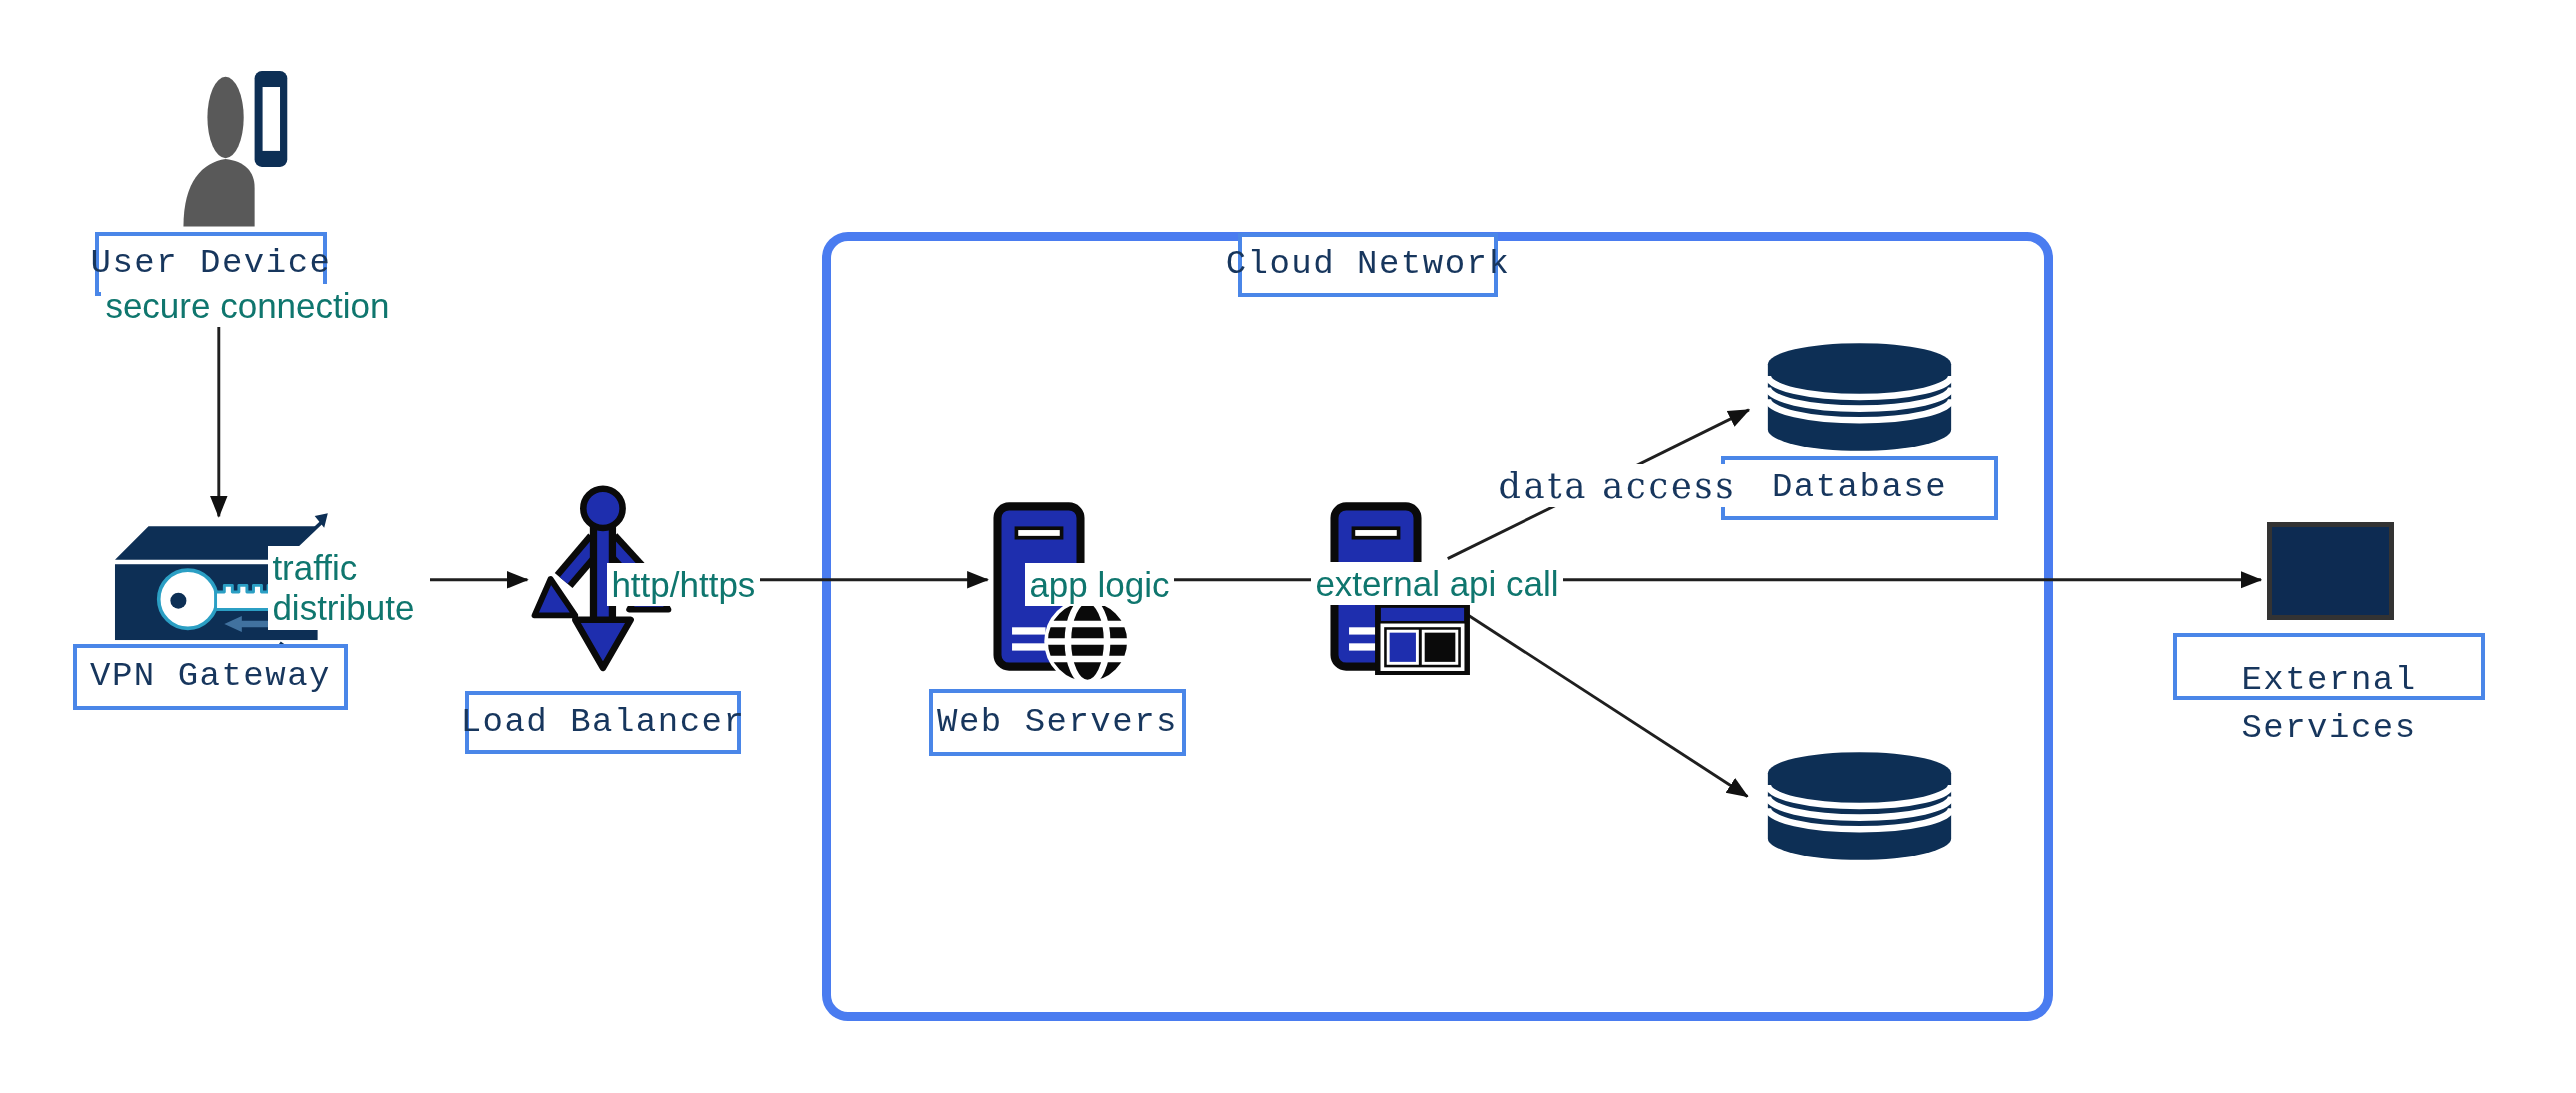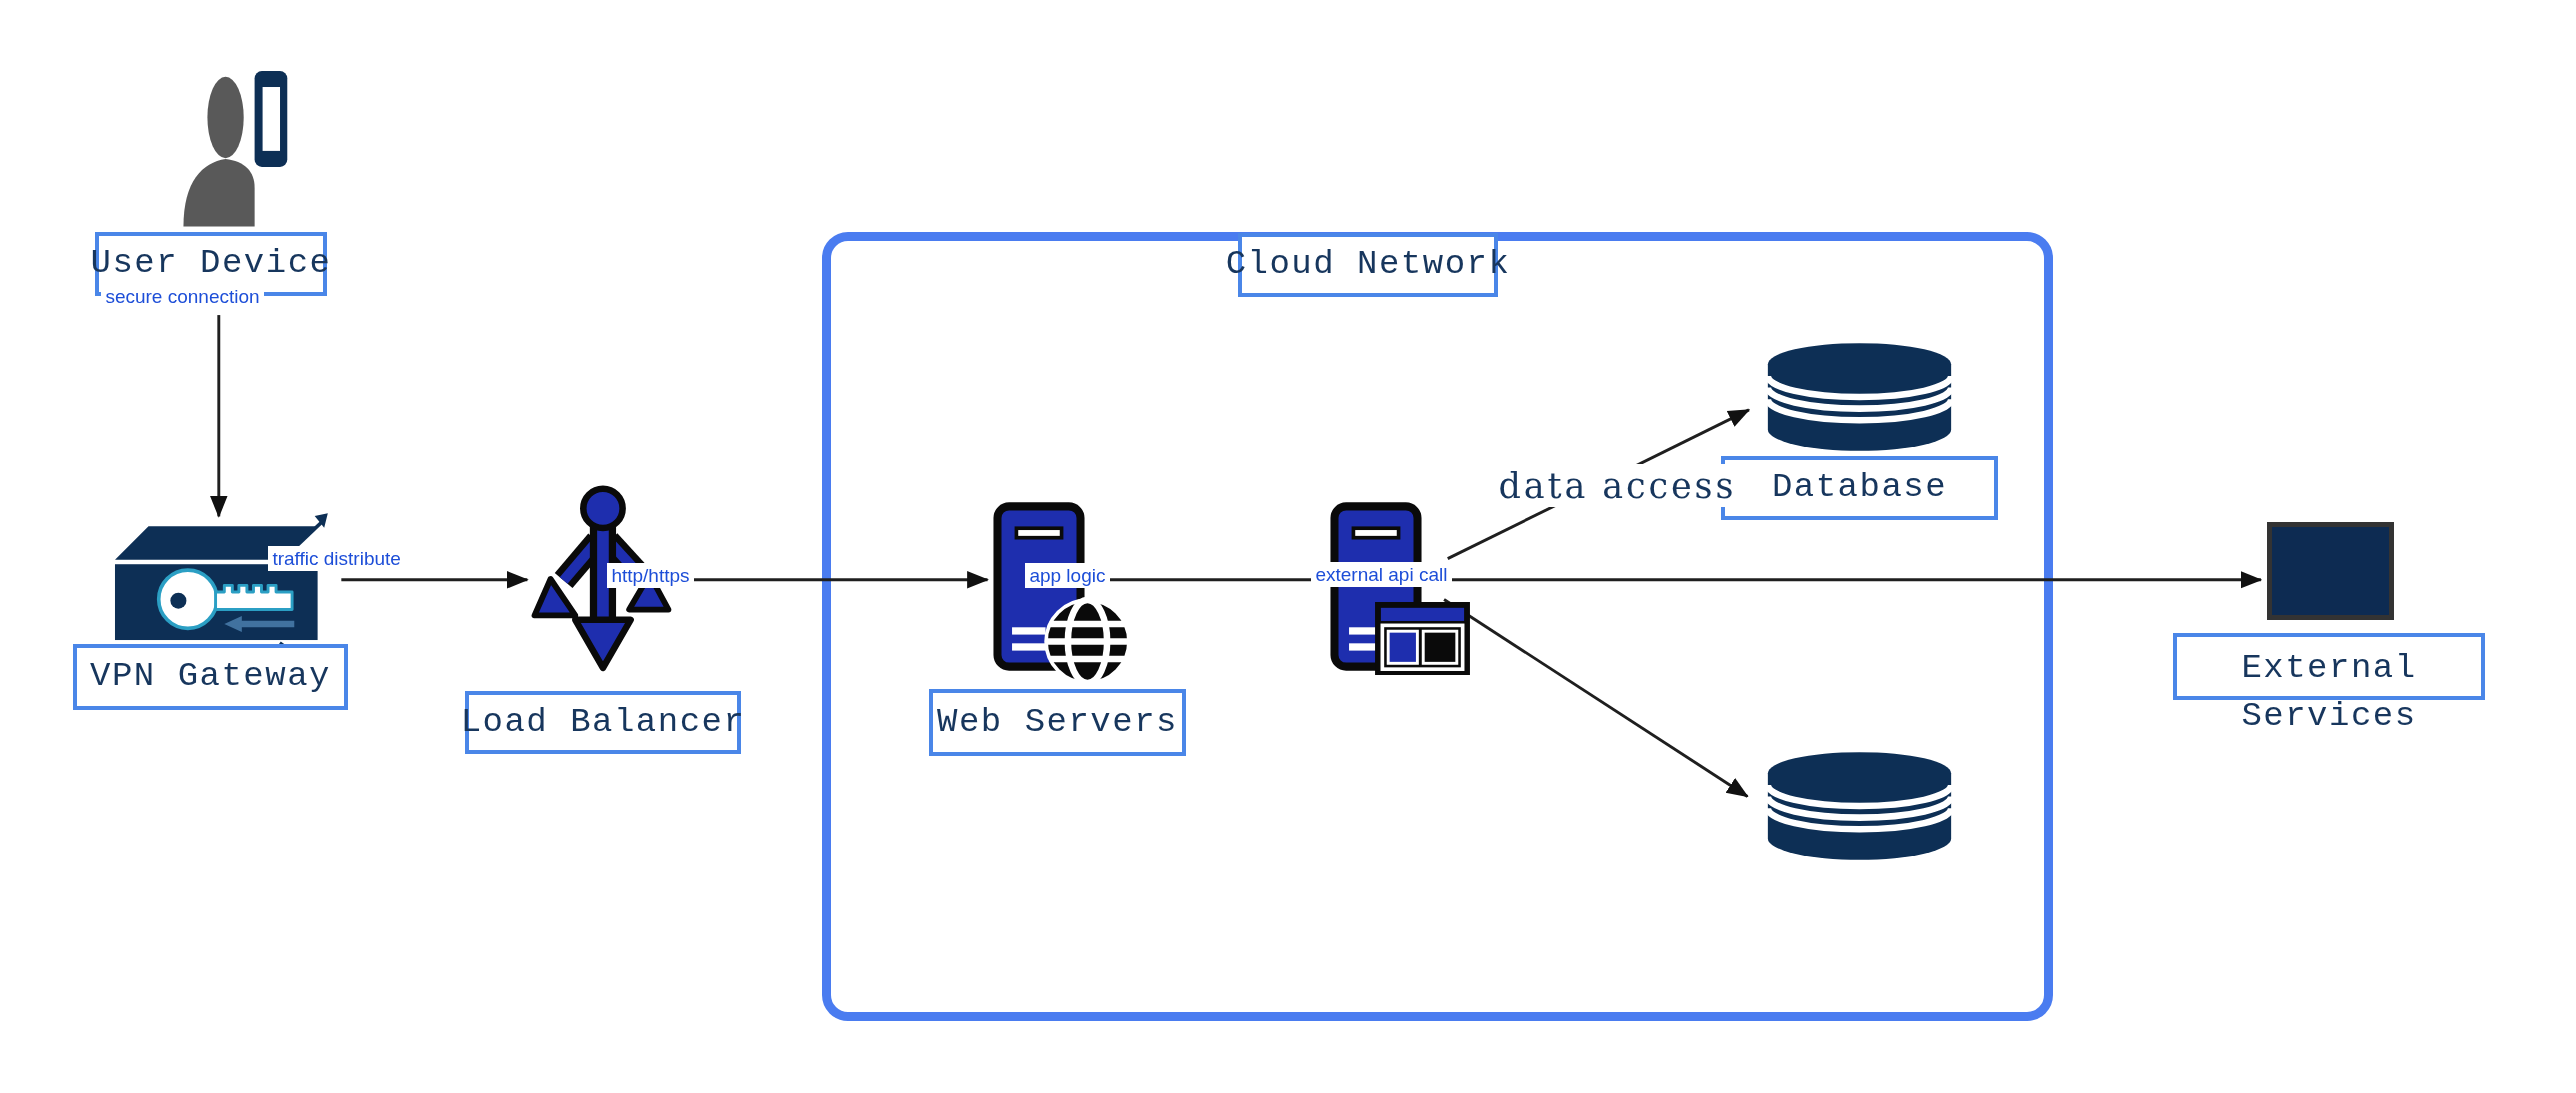--- a/index.html
+++ b/index.html
@@ -16,25 +16,25 @@
   .icon{position:absolute;z-index:3;line-height:0;}
   
   .node-label{position:absolute;box-sizing:border-box;background:#ffffff;
 ,         border:4.4px solid var(--accent-blue,#4a86e8);
           border:4.4px solid var(--accent-blue,#4a86e8);
           color:var(--navy-text,#17365d);
           font-family:Liberation Mono, monospace;
           font-size:34px;letter-spacing:1.5px;line-height:1.35;
           display:flex;align-items:center;justify-content:center;text-align:center;
           z-index:5;overflow:visible;white-space:nowrap;}
-  .node-label.wrap{white-space:normal;align-items:flex-start;padding-top:8px;line-height:1.4;}
+  .node-label.wrap{white-space:normal;align-items:flex-start;padding-top:20px;line-height:1.4;}
   .node-label.wrap span{display:inline-block;max-width:219px;}
   
-  .edge-label{position:absolute;background:#ffffff;color:#1d4ed8;
-          font-size:19px;line-height:1.15;padding:1.5px 4.4px;white-space:nowrap;z-index:6;}
+  .edge-label{position:absolute;background:#ffffff;color:#0f766e;
+          font-size:35px;line-height:1.15;padding:1.5px 4.4px;white-space:nowrap;z-index:6;}
   .edge-label.wrap{white-space:normal;width:153px;}
   .edge-label.serif{color:var(--navy-text,#17365d);
           font-family:"DejaVu Serif","Liberation Serif",serif;
           font-size:35px;letter-spacing:2.9px;}
   
   .ext-box{position:absolute;left:2267px;top:522px;width:127px;height:98px;
           background:var(--external-fill,#0d2b52);
           border:5.8px solid var(--external-border,#333333);box-sizing:border-box;z-index:3;}
 </style>
 </head>

